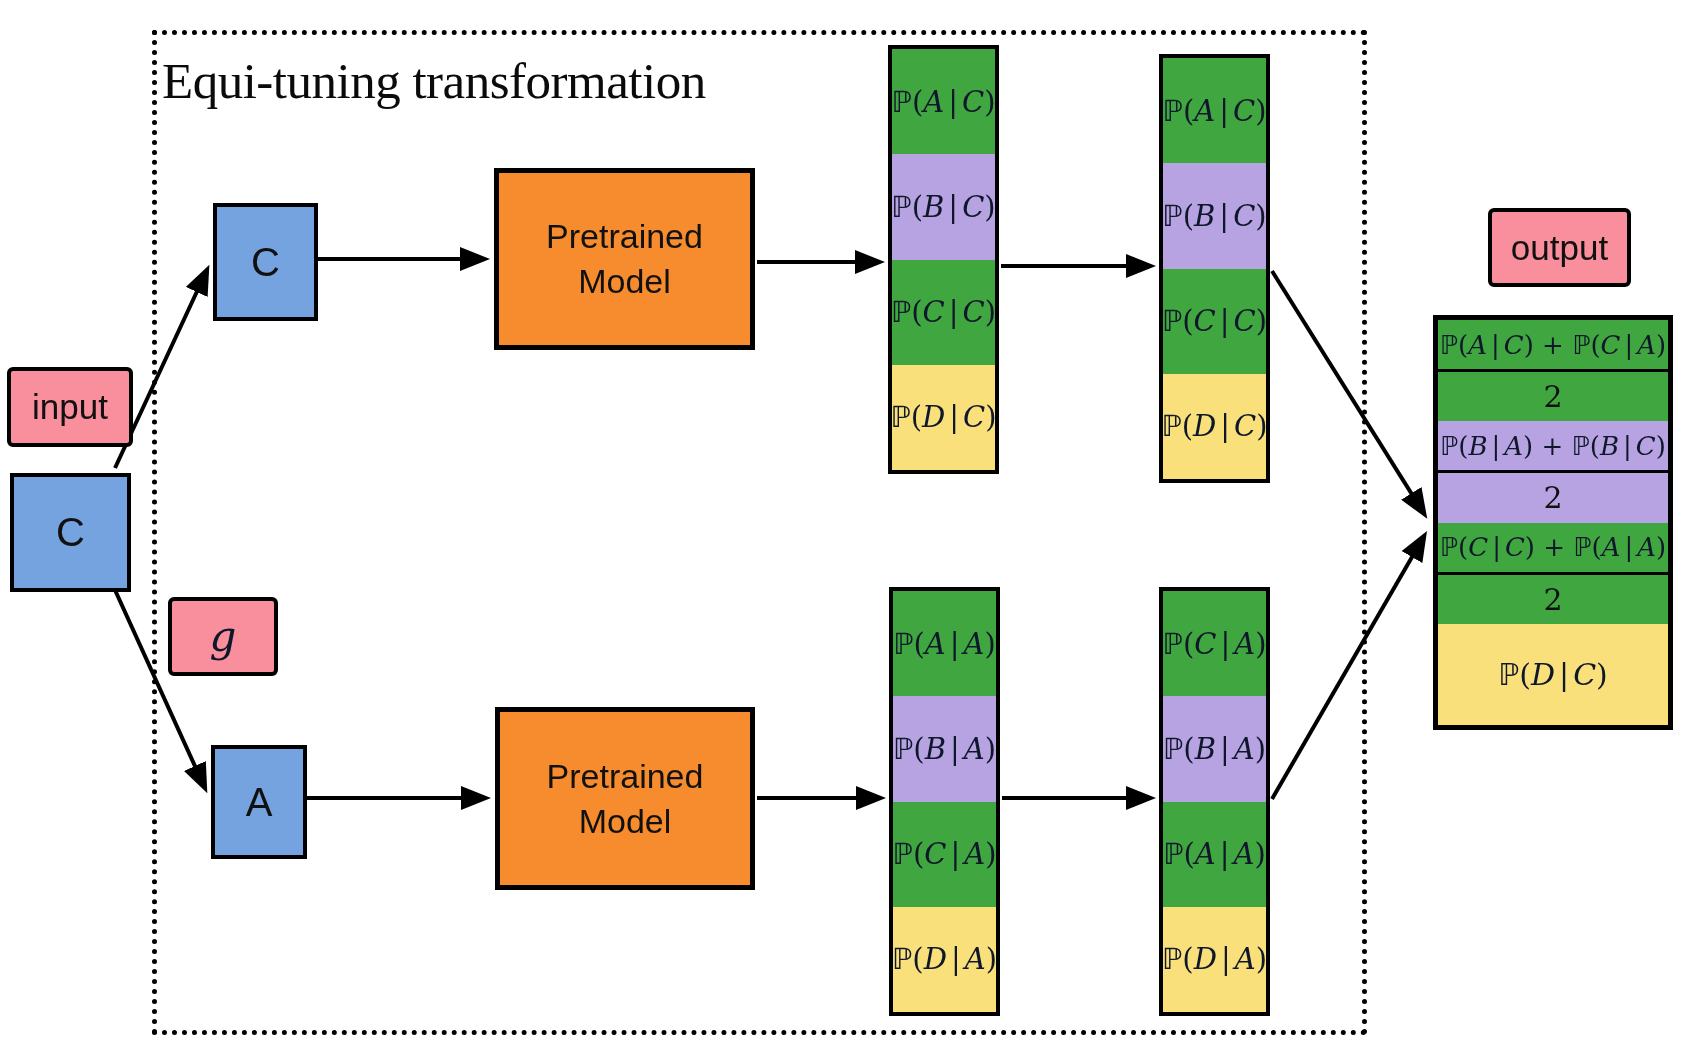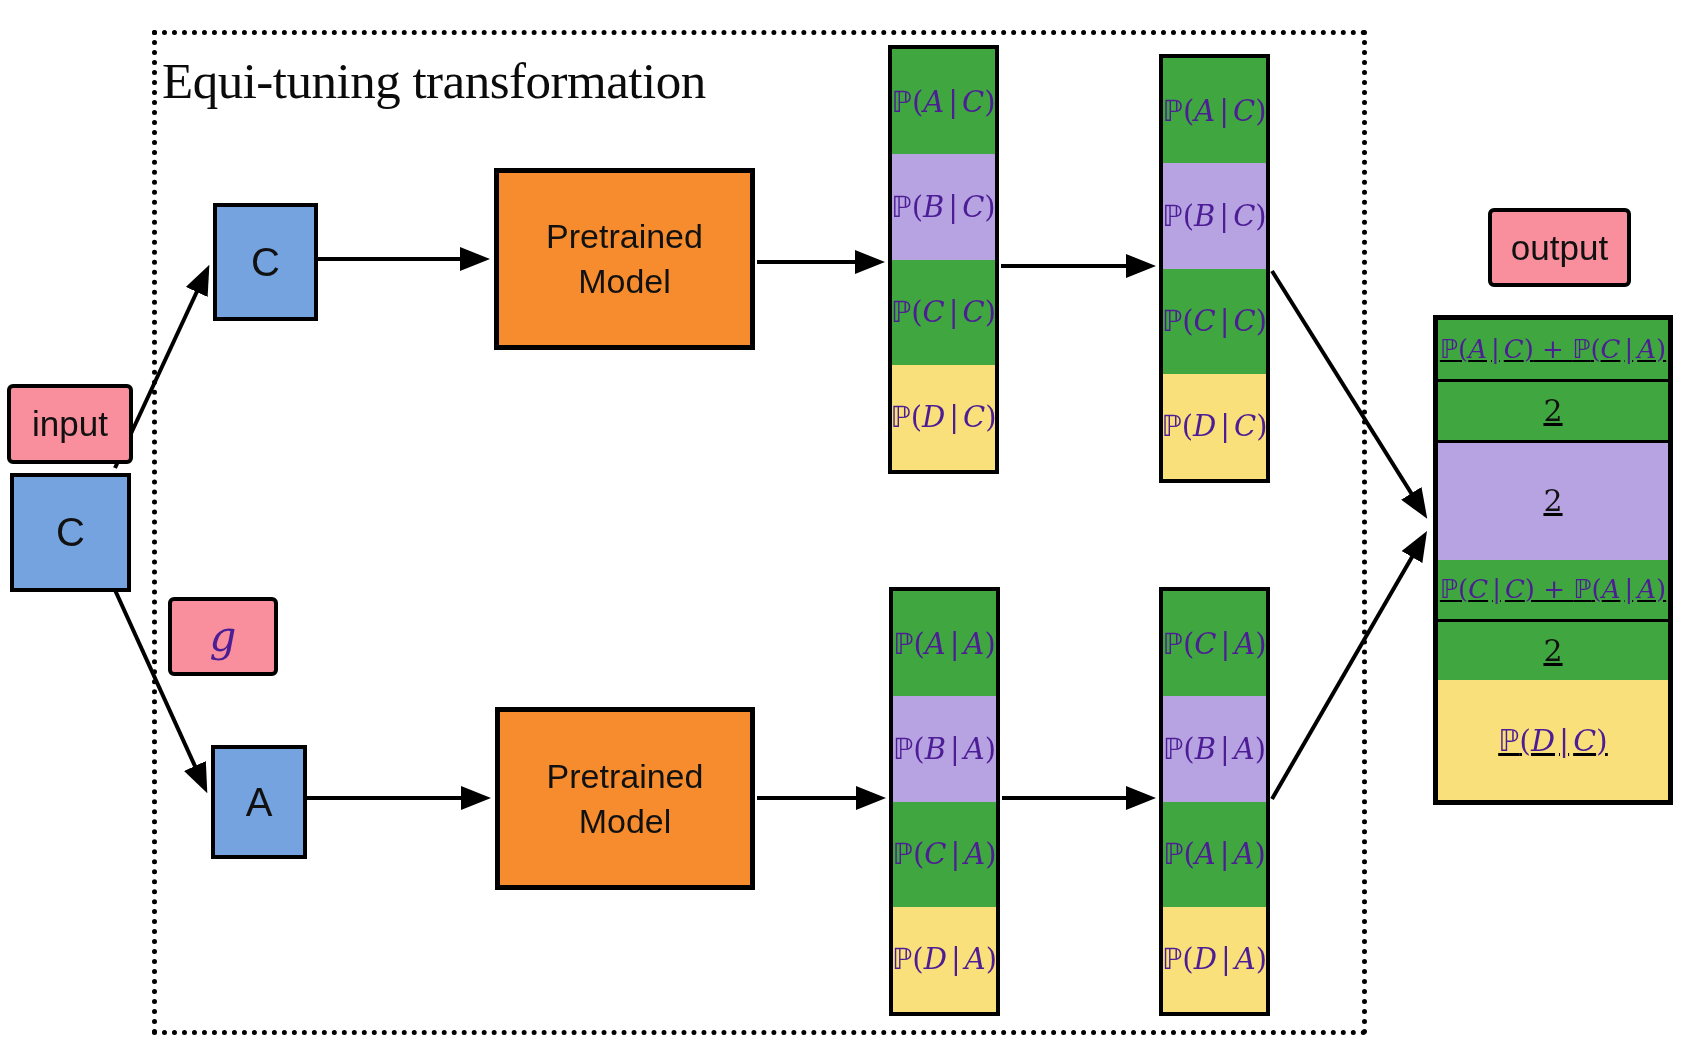--- a/index.html
+++ b/index.html
@@ -27,21 +27,21 @@
             text-align:center;background:var(--c-orange);border:5px solid #000;
             font-size:34px;line-height:1.32;color:#111;padding:13px 30px;box-sizing:border-box;}
   
   .bar{position:absolute;border:4px solid #000;display:flex;flex-direction:column;
        box-sizing:border-box;background:#fff;}
   .bar .seg{flex:1 1 0;display:flex;align-items:center;justify-content:center;overflow:hidden;}
   .seg-green{background:var(--c-green);}
   .seg-purple{background:var(--c-purple);}
   .seg-yellow{background:var(--c-yellow);}
   
-  .m{font-family:"DejaVu Serif", serif;font-style:italic;font-size:29px;color:#4c1d95;
+  .m{font-family:"DejaVu Serif", serif;font-style:italic;font-size:29px;color:#0f172a;
      white-space:nowrap;}
   .m .bb{font-family:"DejaVu Sans", sans-serif;font-style:normal;}
   .m .par{font-style:normal;}
   .m .bar-sym{font-style:normal;margin:0 4px;}
   .m sup{font-size:0.65em;font-style:normal;}
   
   .outbox{position:absolute;border:5px solid #000;display:flex;flex-direction:column;
           box-sizing:border-box;}
   .outbox .seg{flex:1 1 0;overflow:hidden;}
   .outbox .frac{display:grid;grid-template-rows:1fr 3px 1fr;}
@@ -73,21 +73,21 @@
     <line x1="312" y1="259" x2="482" y2="259" stroke="#000" stroke-width="4" marker-end="url(#ah)"></line>
     <line x1="757" y1="262" x2="877" y2="262" stroke="#000" stroke-width="4" marker-end="url(#ah)"></line>
     <line x1="1001" y1="266" x2="1148" y2="266" stroke="#000" stroke-width="4" marker-end="url(#ah)"></line>
     <line x1="301" y1="798" x2="483" y2="798" stroke="#000" stroke-width="4" marker-end="url(#ah)"></line>
     <line x1="757" y1="798" x2="878" y2="798" stroke="#000" stroke-width="4" marker-end="url(#ah)"></line>
     <line x1="1002" y1="798" x2="1148" y2="798" stroke="#000" stroke-width="4" marker-end="url(#ah)"></line>
     <line x1="1272" y1="271" x2="1423" y2="512" stroke="#000" stroke-width="4" marker-end="url(#ah)"></line>
     <line x1="1272" y1="799" x2="1423" y2="538" stroke="#000" stroke-width="4" marker-end="url(#ah)"></line>
   </svg>
 
-  <div class="pill" style="left:7px;top:384px;width:118px;height:72px;">input</div>
+  <div class="pill" style="left:7px;top:367px;width:118px;height:72px;">input</div>
 
   <div class="bluebox" style="left:10px;top:473px;width:113px;height:111px;">C</div>
 
   <div class="pill math" style="left:168px;top:597px;width:102px;height:71px;">
       <span class="m" style="font-size:42px;"><i>g</i></span>
     </div>
 
   <div class="bluebox" style="left:213px;top:203px;width:97px;height:110px;">C</div>
 
   <div class="bluebox" style="left:211px;top:745px;width:88px;height:106px;">A</div>
@@ -152,29 +152,32 @@
         <span class="m"><span class="bb">ℙ</span><span class="par">(</span><i>A</i><span class="bar-sym">|</span><i>A</i><span class="par">)</span></span>
       </div>
     <div class="seg seg-yellow">
         <span class="m"><span class="bb">ℙ</span><span class="par">(</span><i>D</i><span class="bar-sym">|</span><i>A</i><span class="par">)</span></span>
       </div>
   </div>
 
 
   <div class="pill" style="left:1488px;top:208px;width:135px;height:71px;">output</div>
 
-  <div class="outbox" style="left:1433px;top:315px;width:240px;height:490px;text-decoration:underline;">
+  <div class="outbox" style="left:1433px;top:315px;width:240px;height:415px;">
     <div class="seg frac seg-green">
       <div class="num">
           <span class="m"><span class="bb">ℙ</span><span class="par">(</span><i>A</i><span class="bar-sym">|</span><i>C</i><span class="par">)</span> + <span class="bb">ℙ</span><span class="par">(</span><i>C</i><span class="bar-sym">|</span><i>A</i><span class="par">)</span></span>
         </div>
       <div class="fline"></div>
       <div class="den">2</div>
     </div>
     <div class="seg frac seg-purple">
+      <div class="num">
+          <span class="m"><span class="bb">ℙ</span><span class="par">(</span><i>B</i><span class="bar-sym">|</span><i>A</i><span class="par">)</span> + <span class="bb">ℙ</span><span class="par">(</span><i>B</i><span class="bar-sym">|</span><i>C</i><span class="par">)</span></span>
+        </div>
       <div class="fline"></div>
       <div class="den">2</div>
     </div>
     <div class="seg frac seg-green">
       <div class="num">
           <span class="m"><span class="bb">ℙ</span><span class="par">(</span><i>C</i><span class="bar-sym">|</span><i>C</i><span class="par">)</span> + <span class="bb">ℙ</span><span class="par">(</span><i>A</i><span class="bar-sym">|</span><i>A</i><span class="par">)</span></span>
         </div>
       <div class="fline"></div>
       <div class="den">2</div>
     </div>

